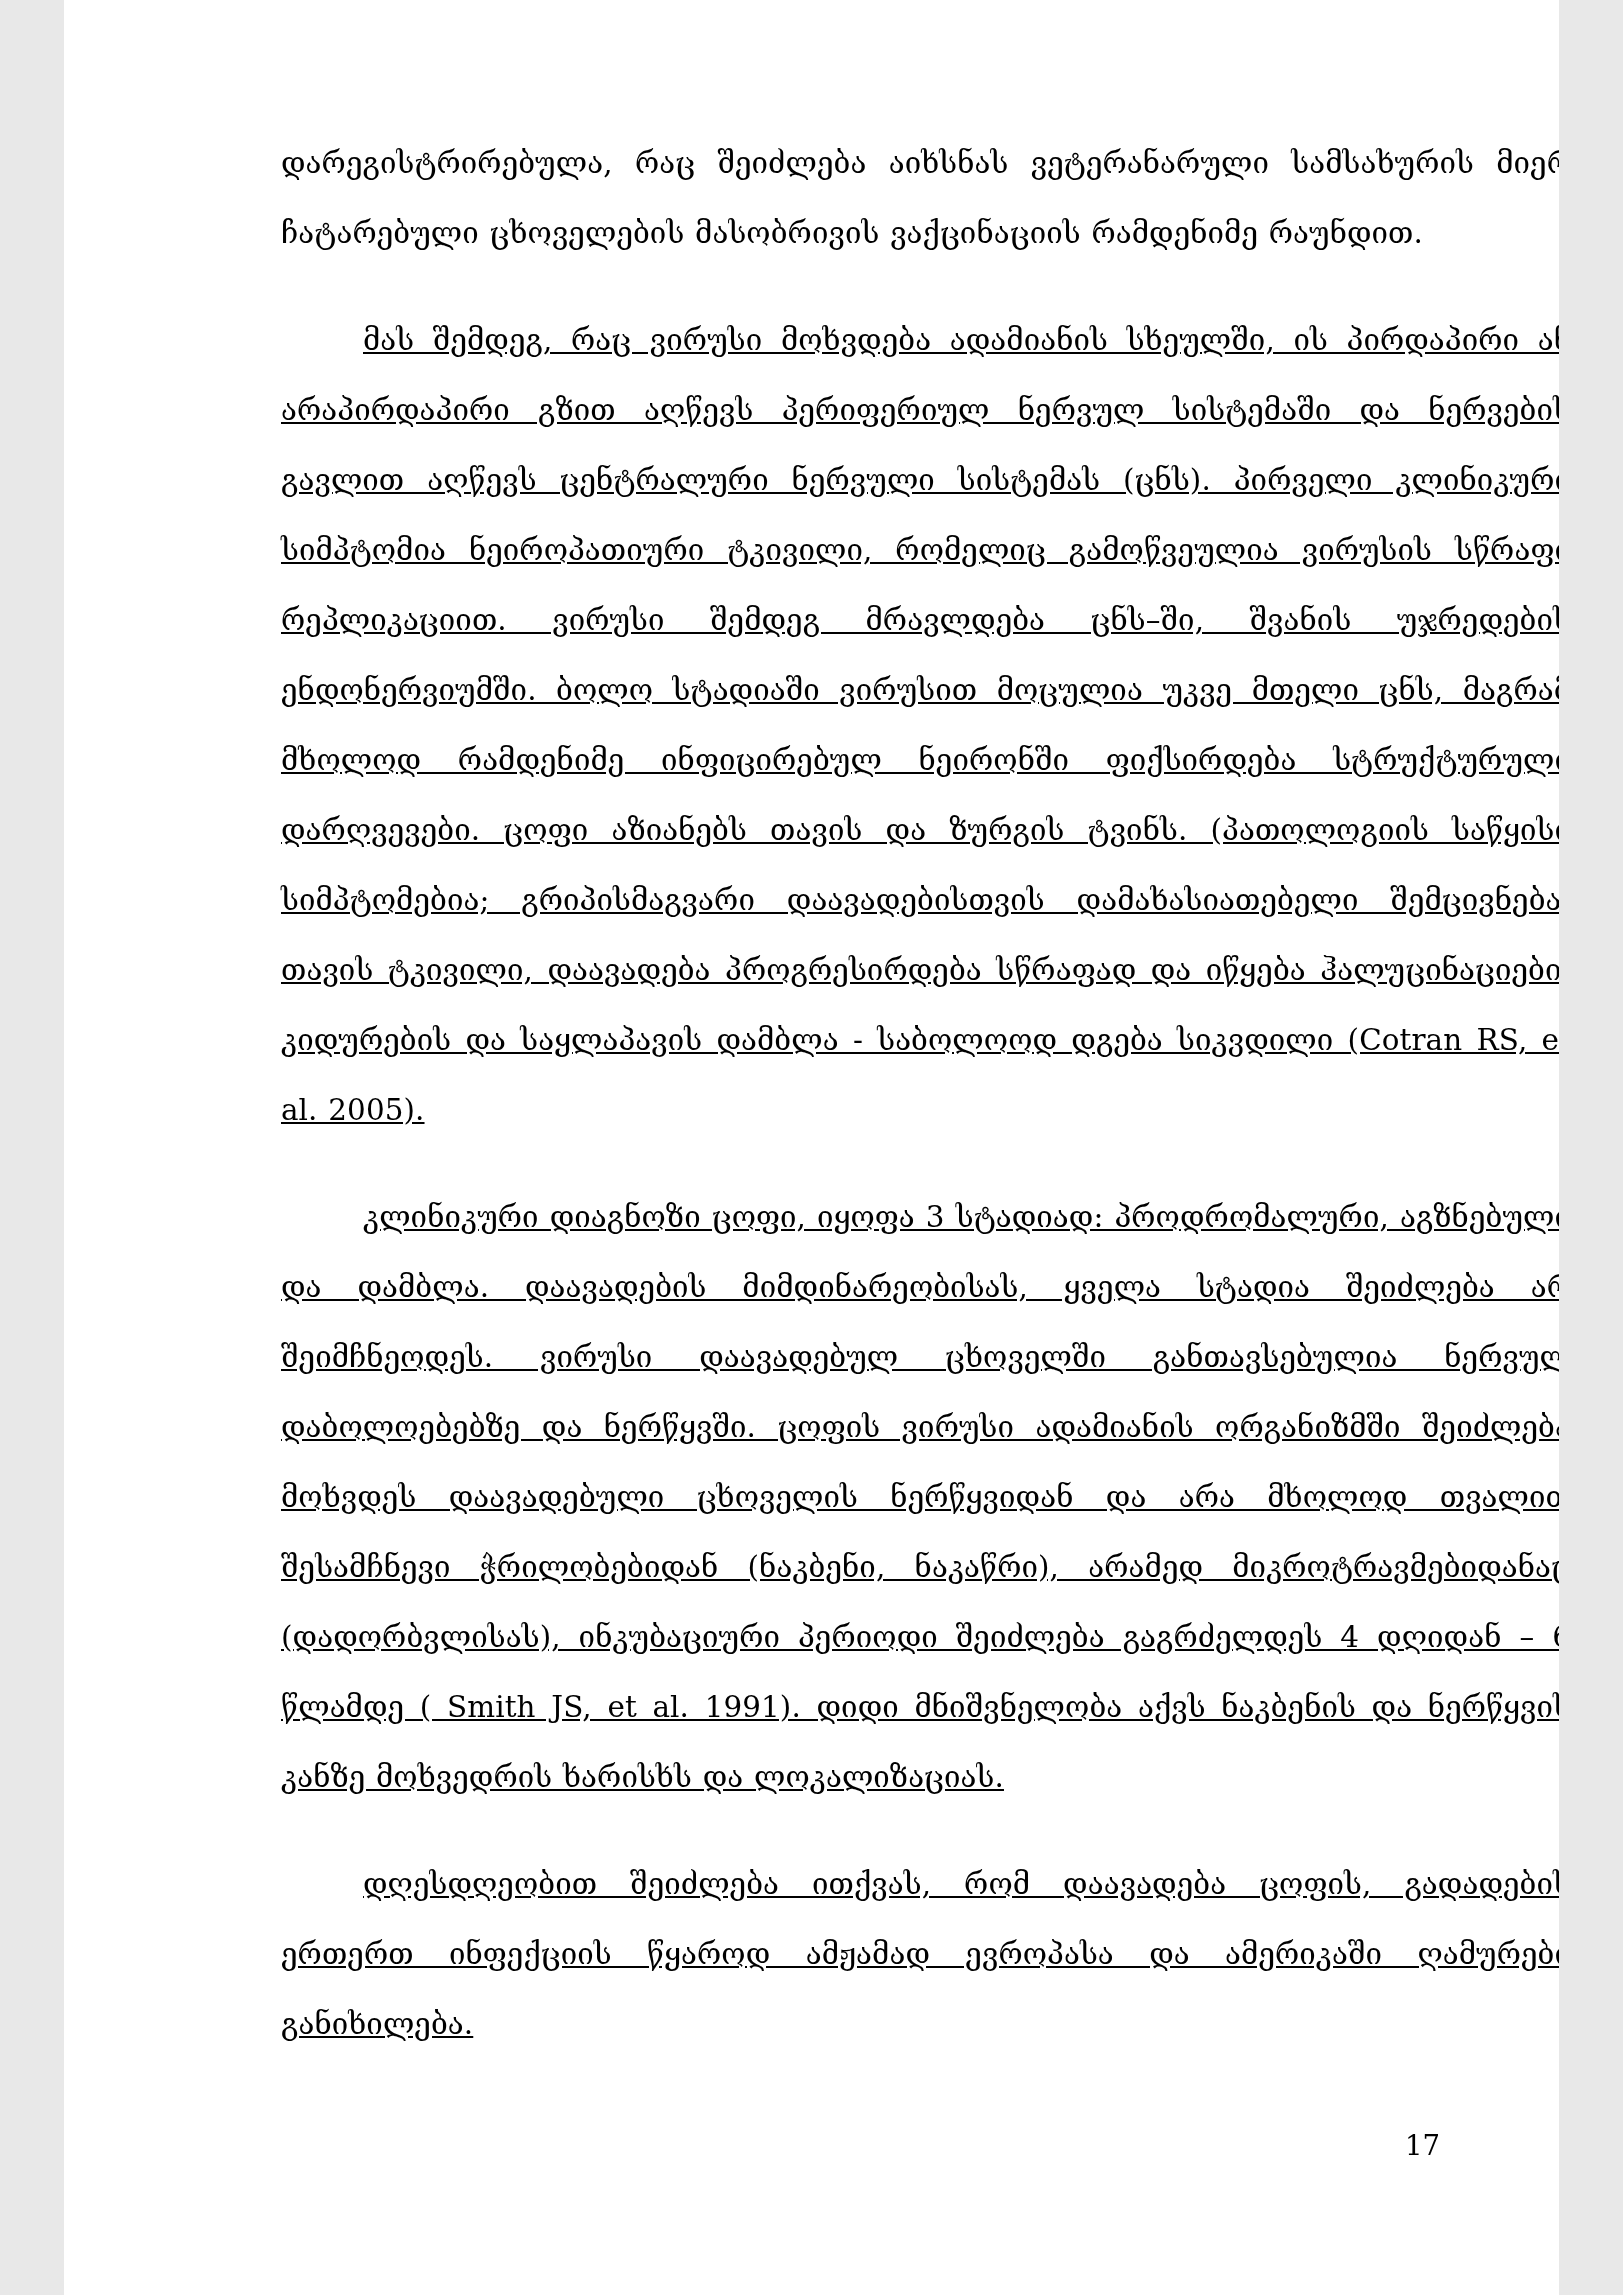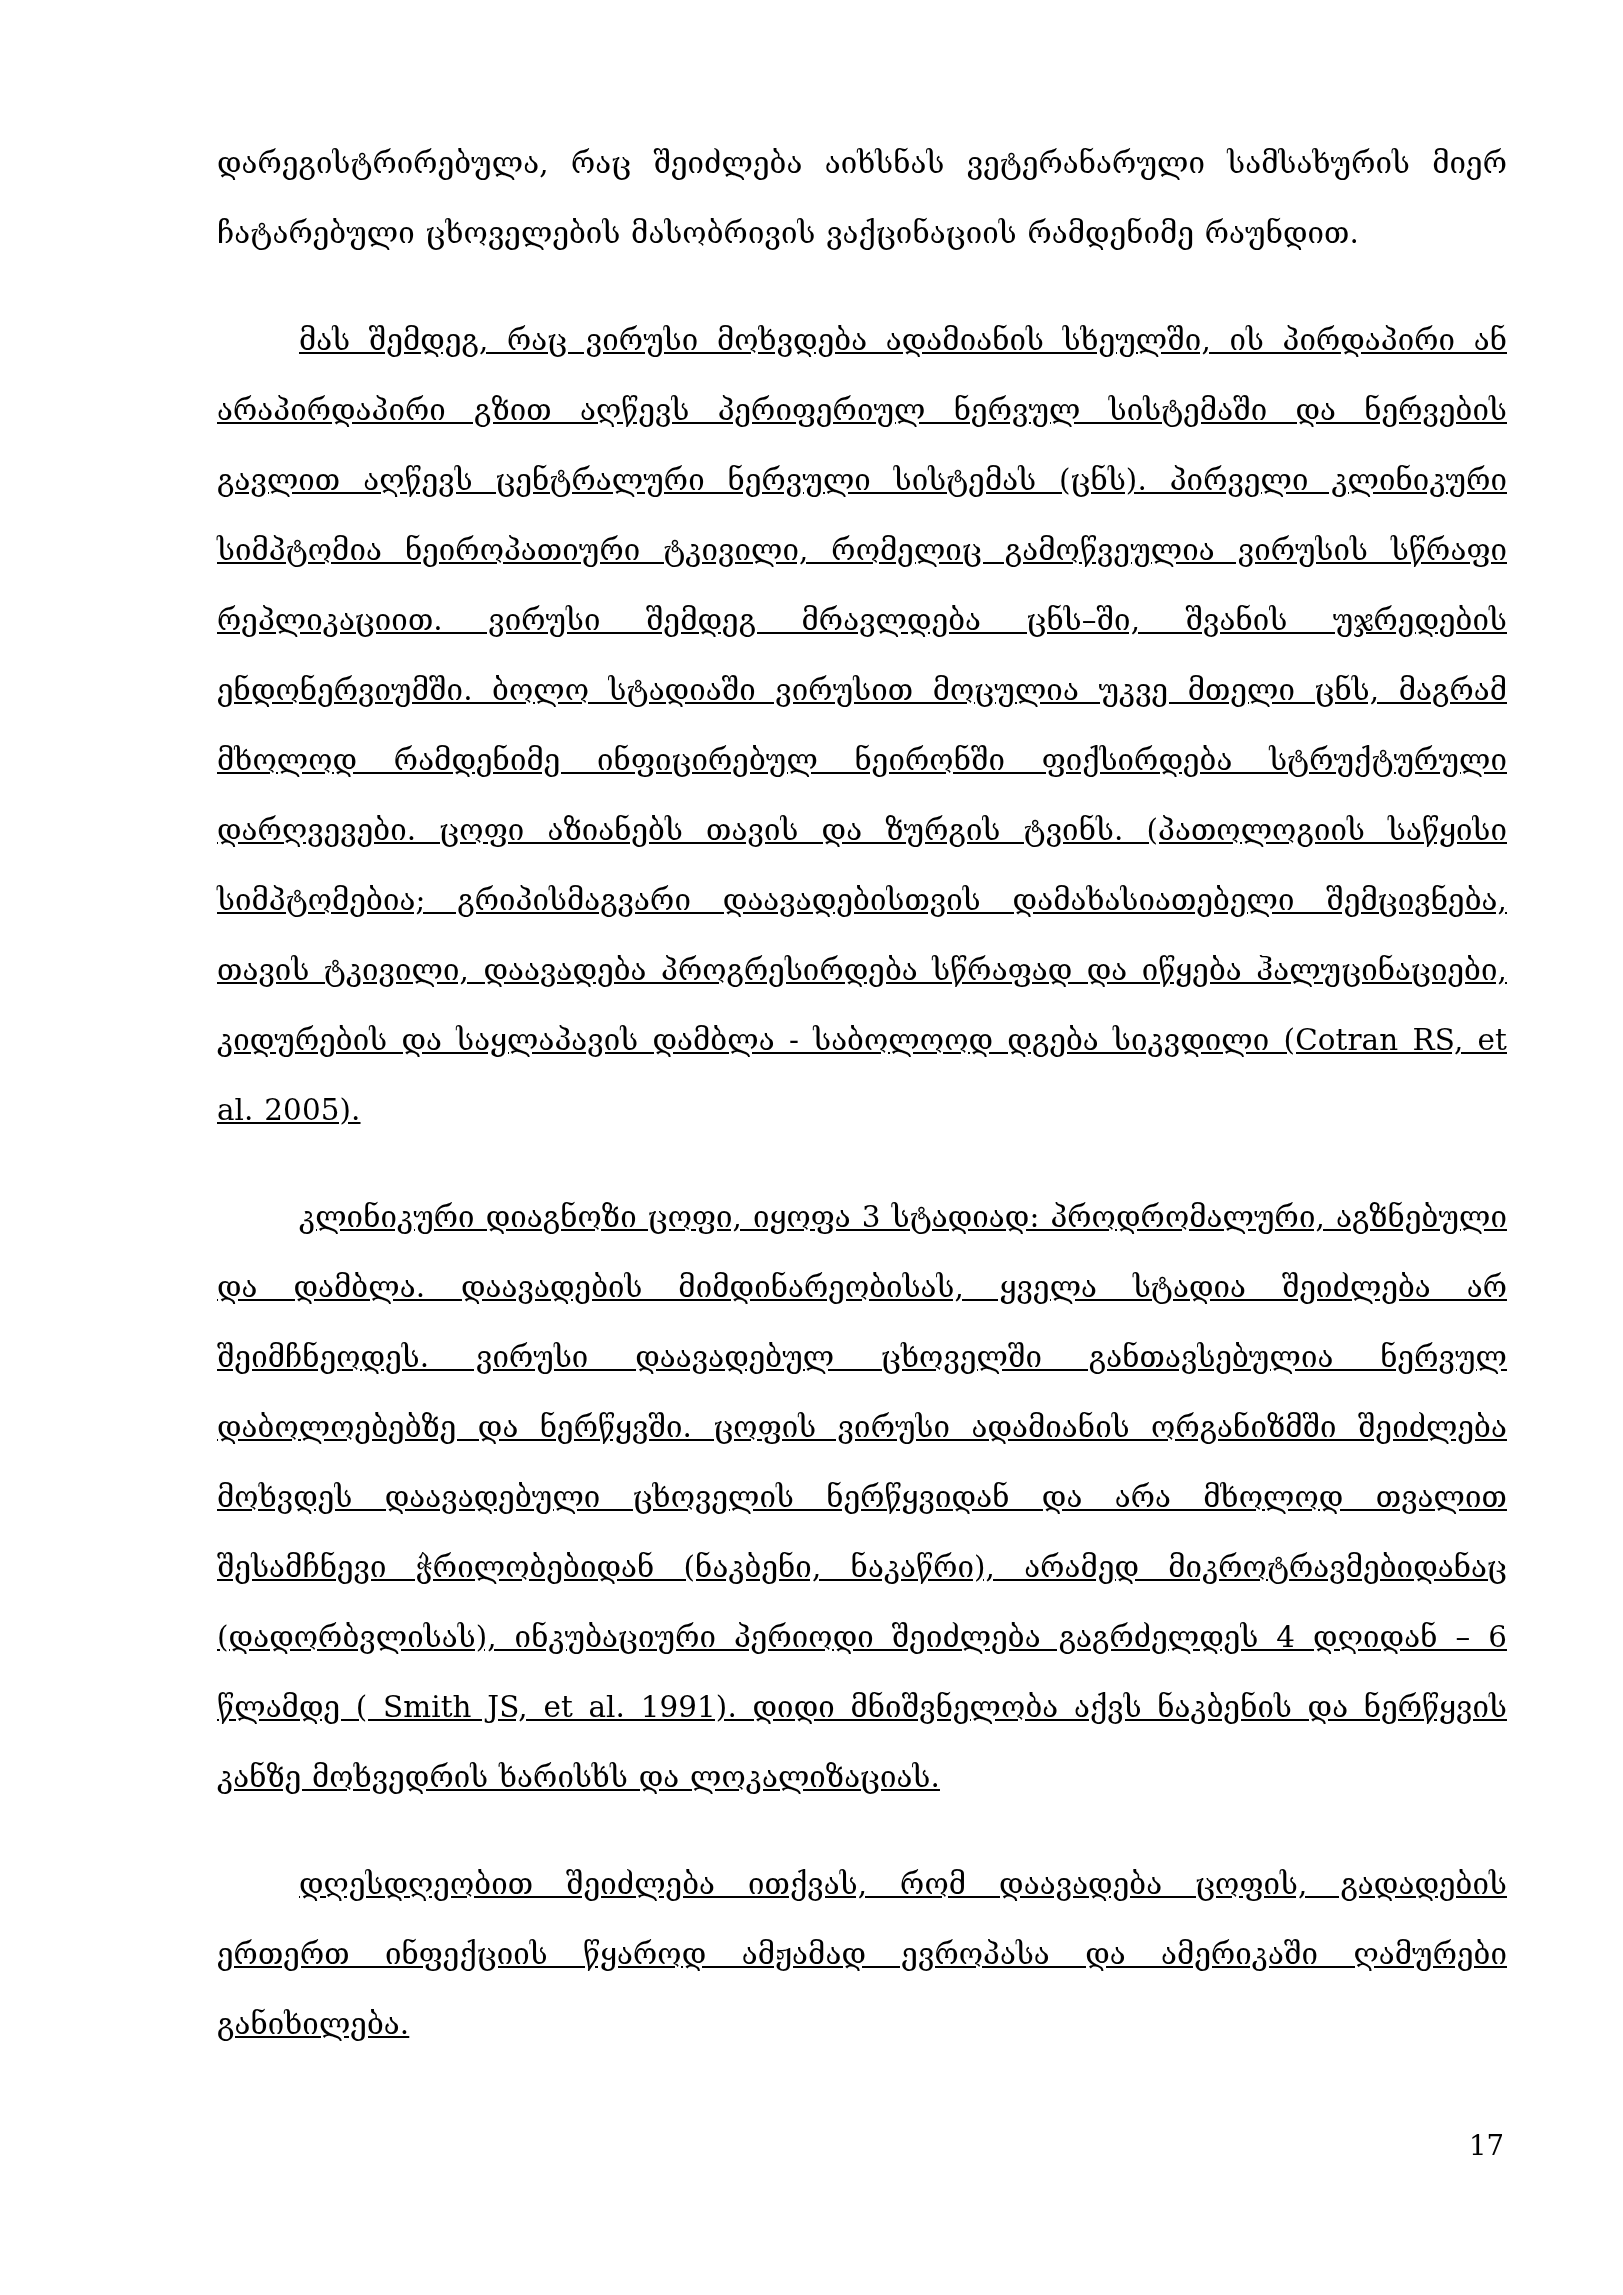--- a/index.html
+++ b/index.html
@@ -2,21 +2,21 @@
 <html lang="ka" style="font-size:10.5px"><head>
 <meta charset="utf-8">
 <style>
   html, body {
     margin: 0;
     padding: 0;
     background: #e8e8e8;
   }
   .page {
     position: relative;
-    width: 1623px;
+    width: 1495px;
     height: 2295px;
     margin: 0 auto;
     background: #ffffff;
     color: #000000;
     font-family: "DejaVu Serif", "DejaVu Sans", serif;
     overflow: hidden;
   }
   .content {
     position: absolute;
     left: 217px;

